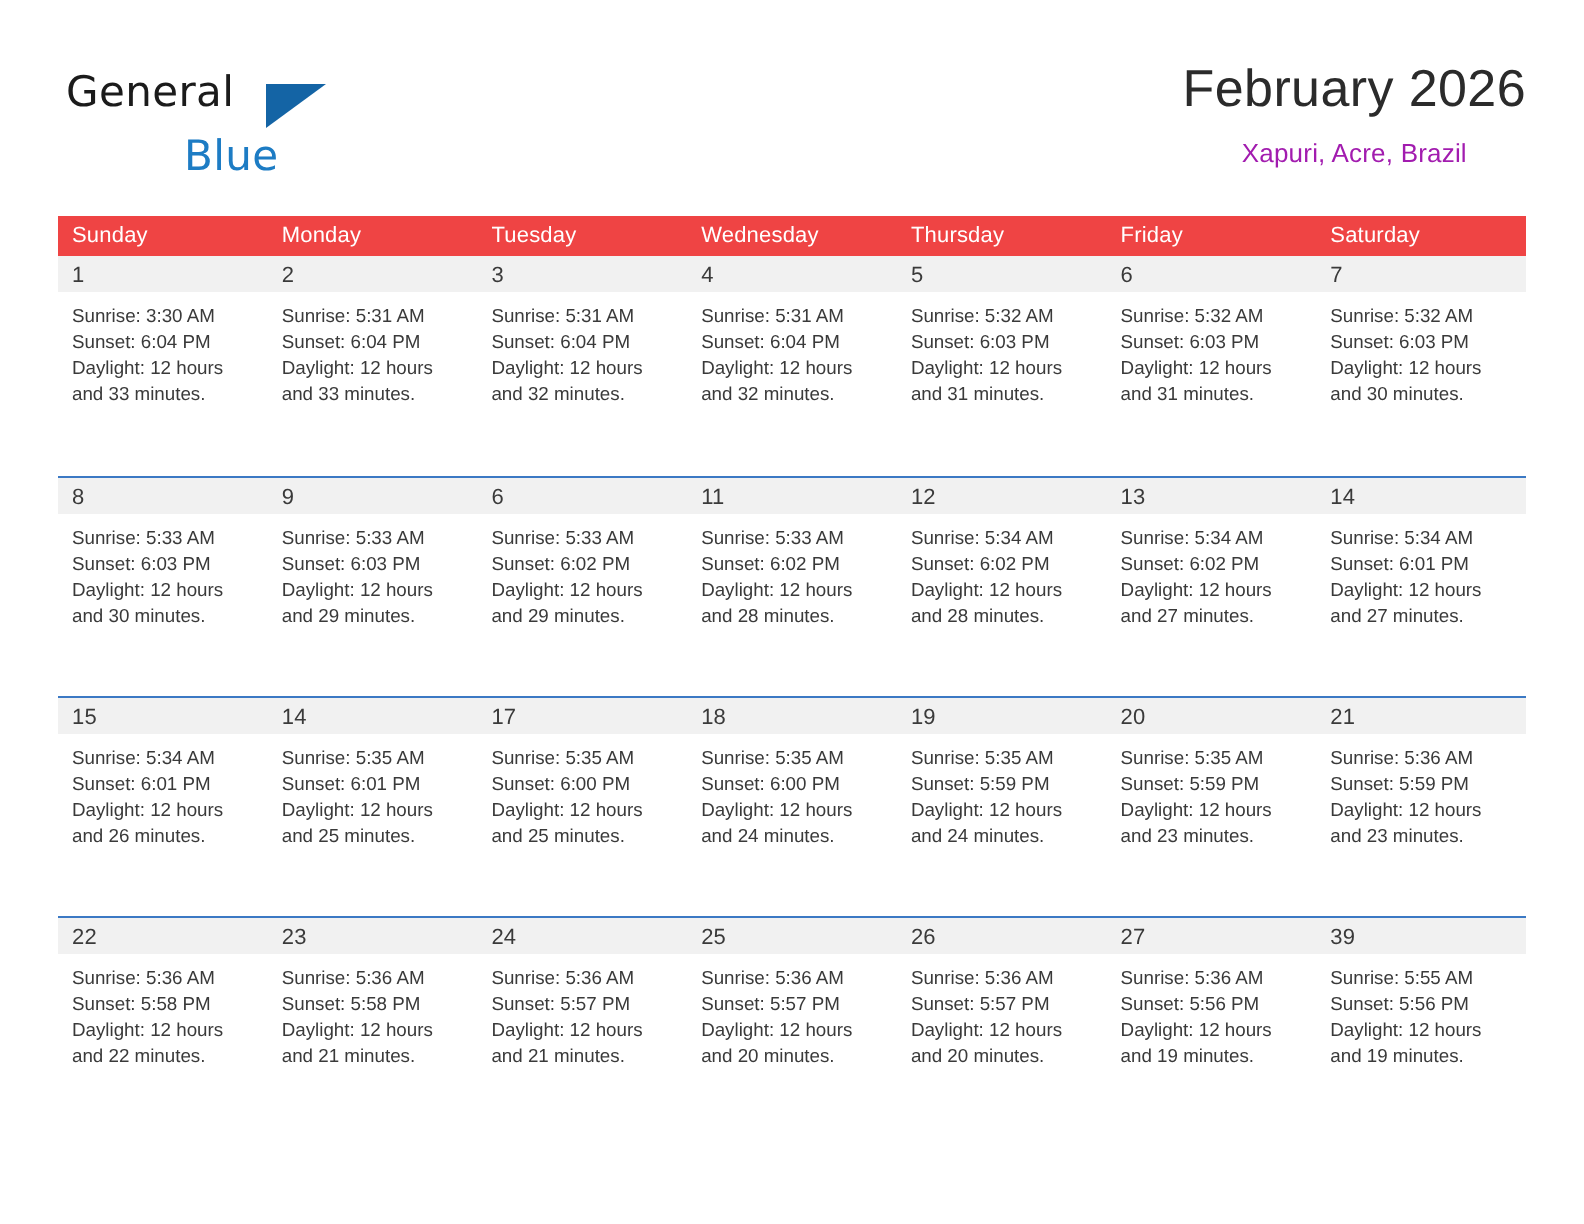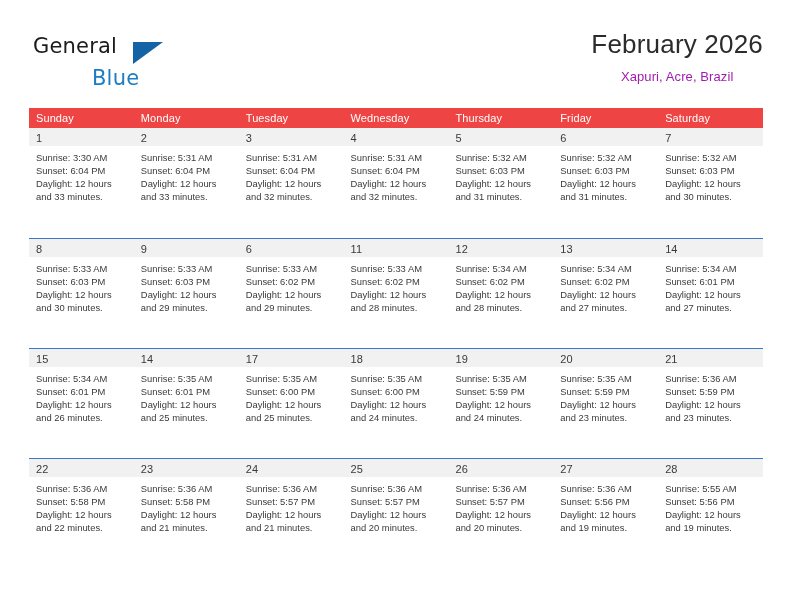--- a/index.html
+++ b/index.html
@@ -402,21 +402,21 @@
       </div>
       <div class="day-cell">
         <div class="day-num-band"><span class="day-num">27</span></div>
         <div class="day-info">
           <div>Sunrise: 5:36 AM</div>
           <div>Sunset: 5:56 PM</div>
           <div class="wrap">Daylight: 12 hours and 19 minutes.</div>
         </div>
       </div>
       <div class="day-cell">
-        <div class="day-num-band"><span class="day-num">28</span></div>
+        <div class="day-num-band"><span class="day-num">39</span></div>
         <div class="day-info">
           <div>Sunrise: 5:55 AM</div>
           <div>Sunset: 5:56 PM</div>
           <div class="wrap">Daylight: 12 hours and 19 minutes.</div>
         </div>
       </div>
     </div>
 
   </div>
 </div>

